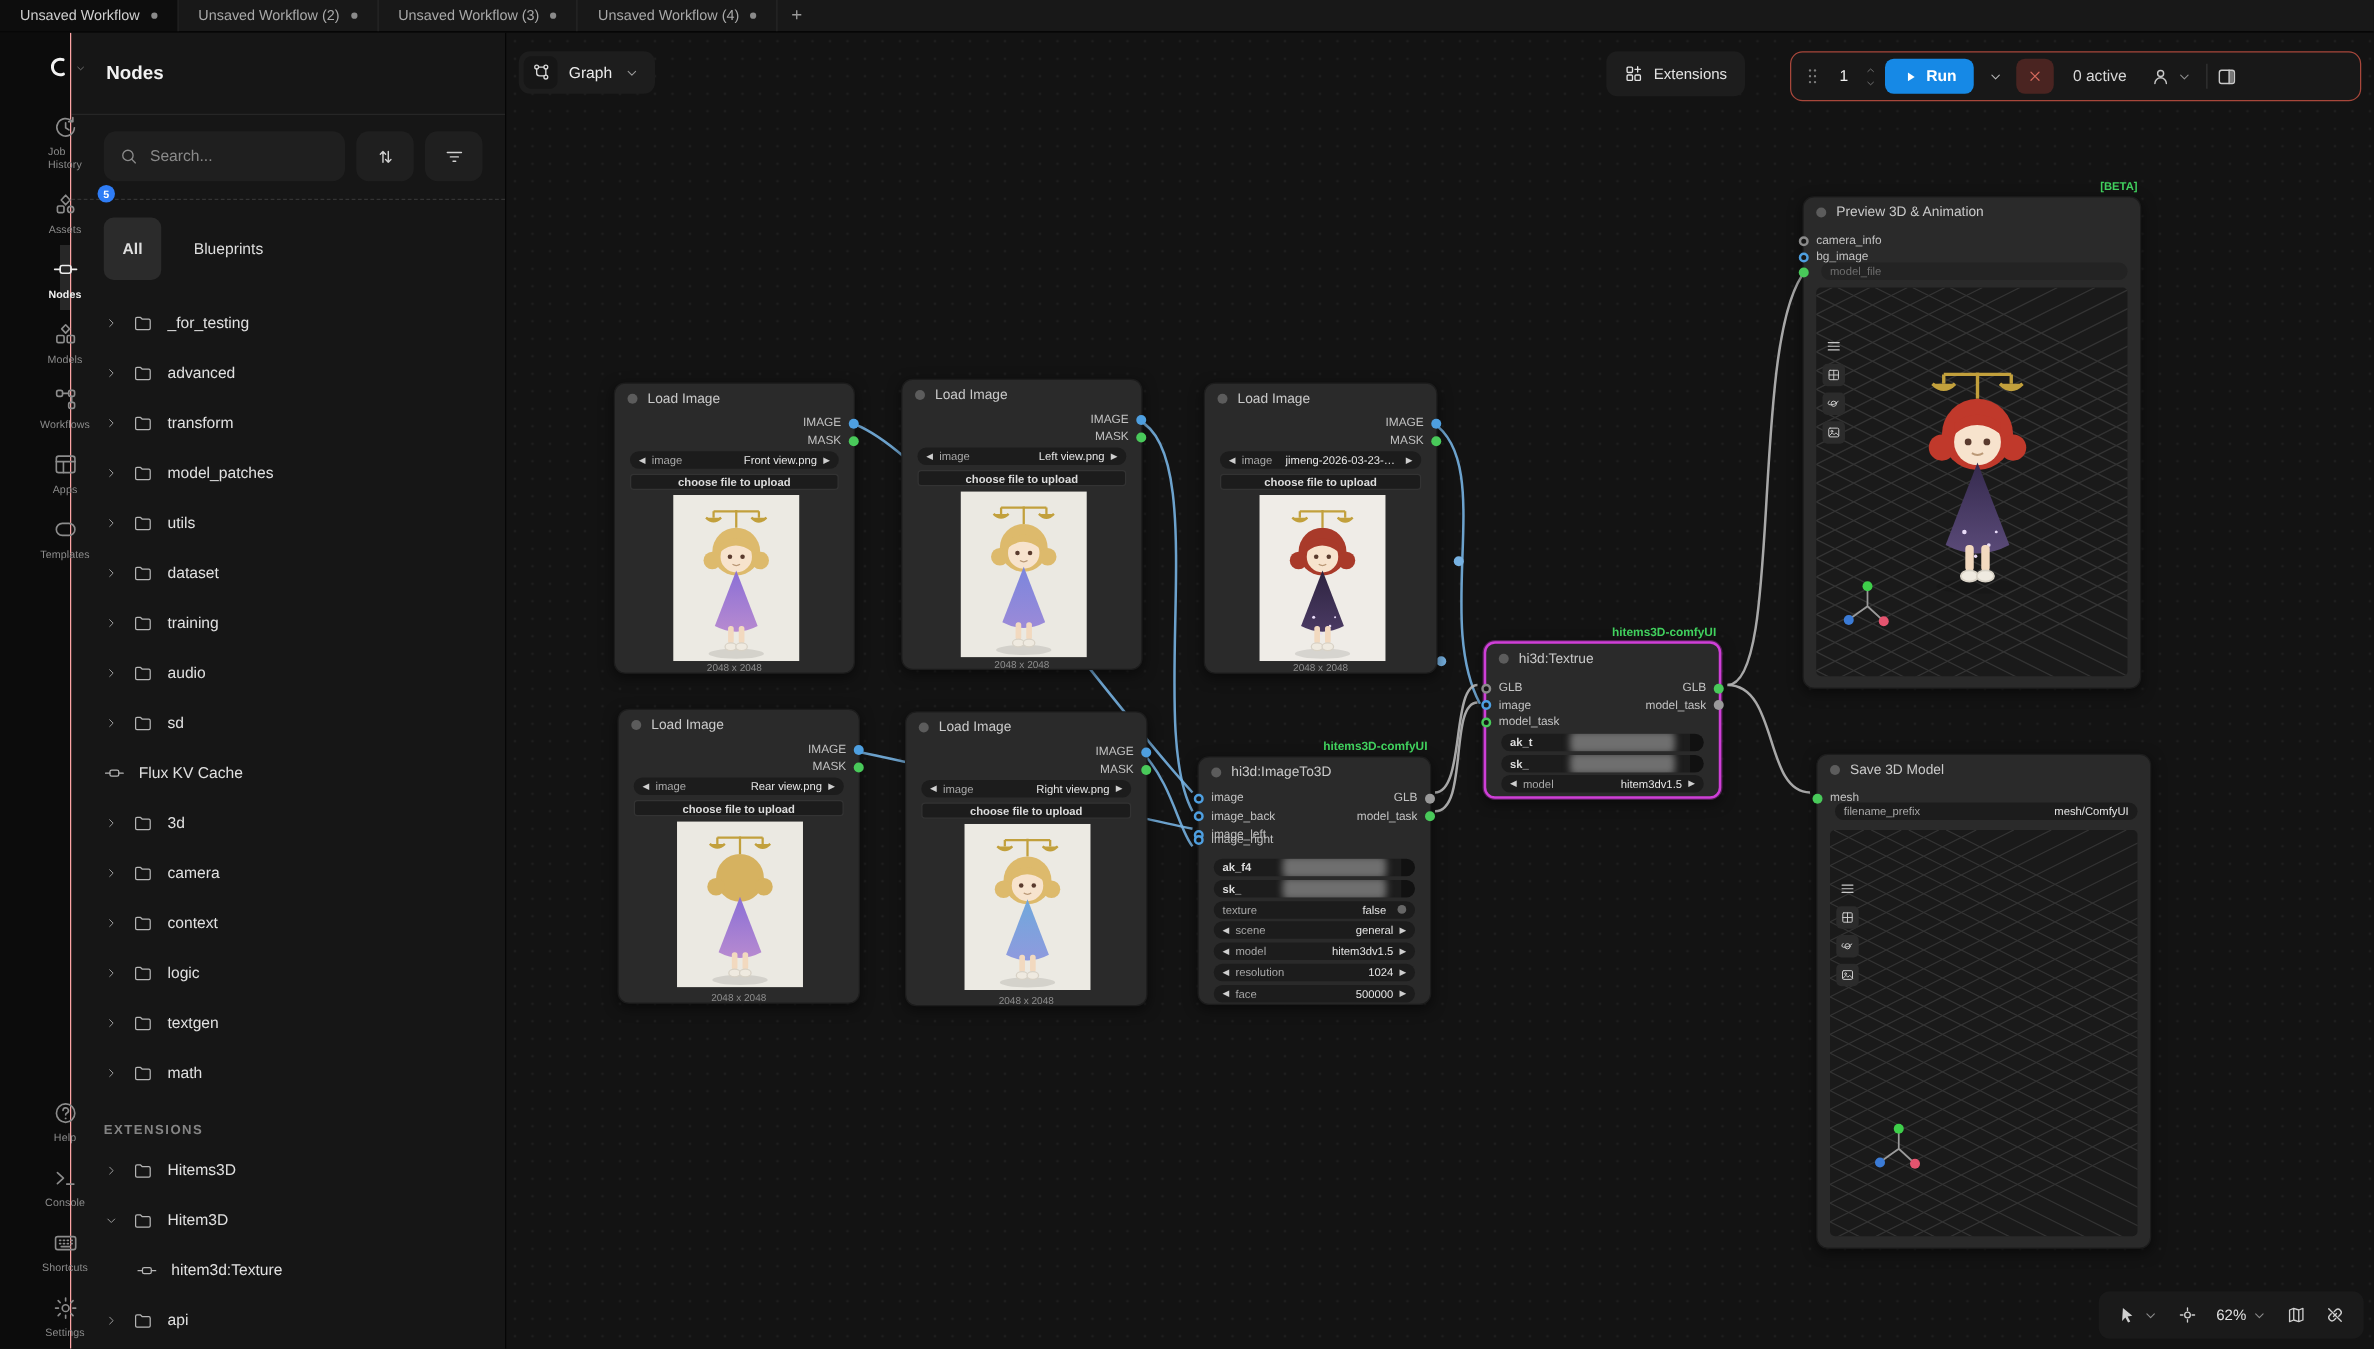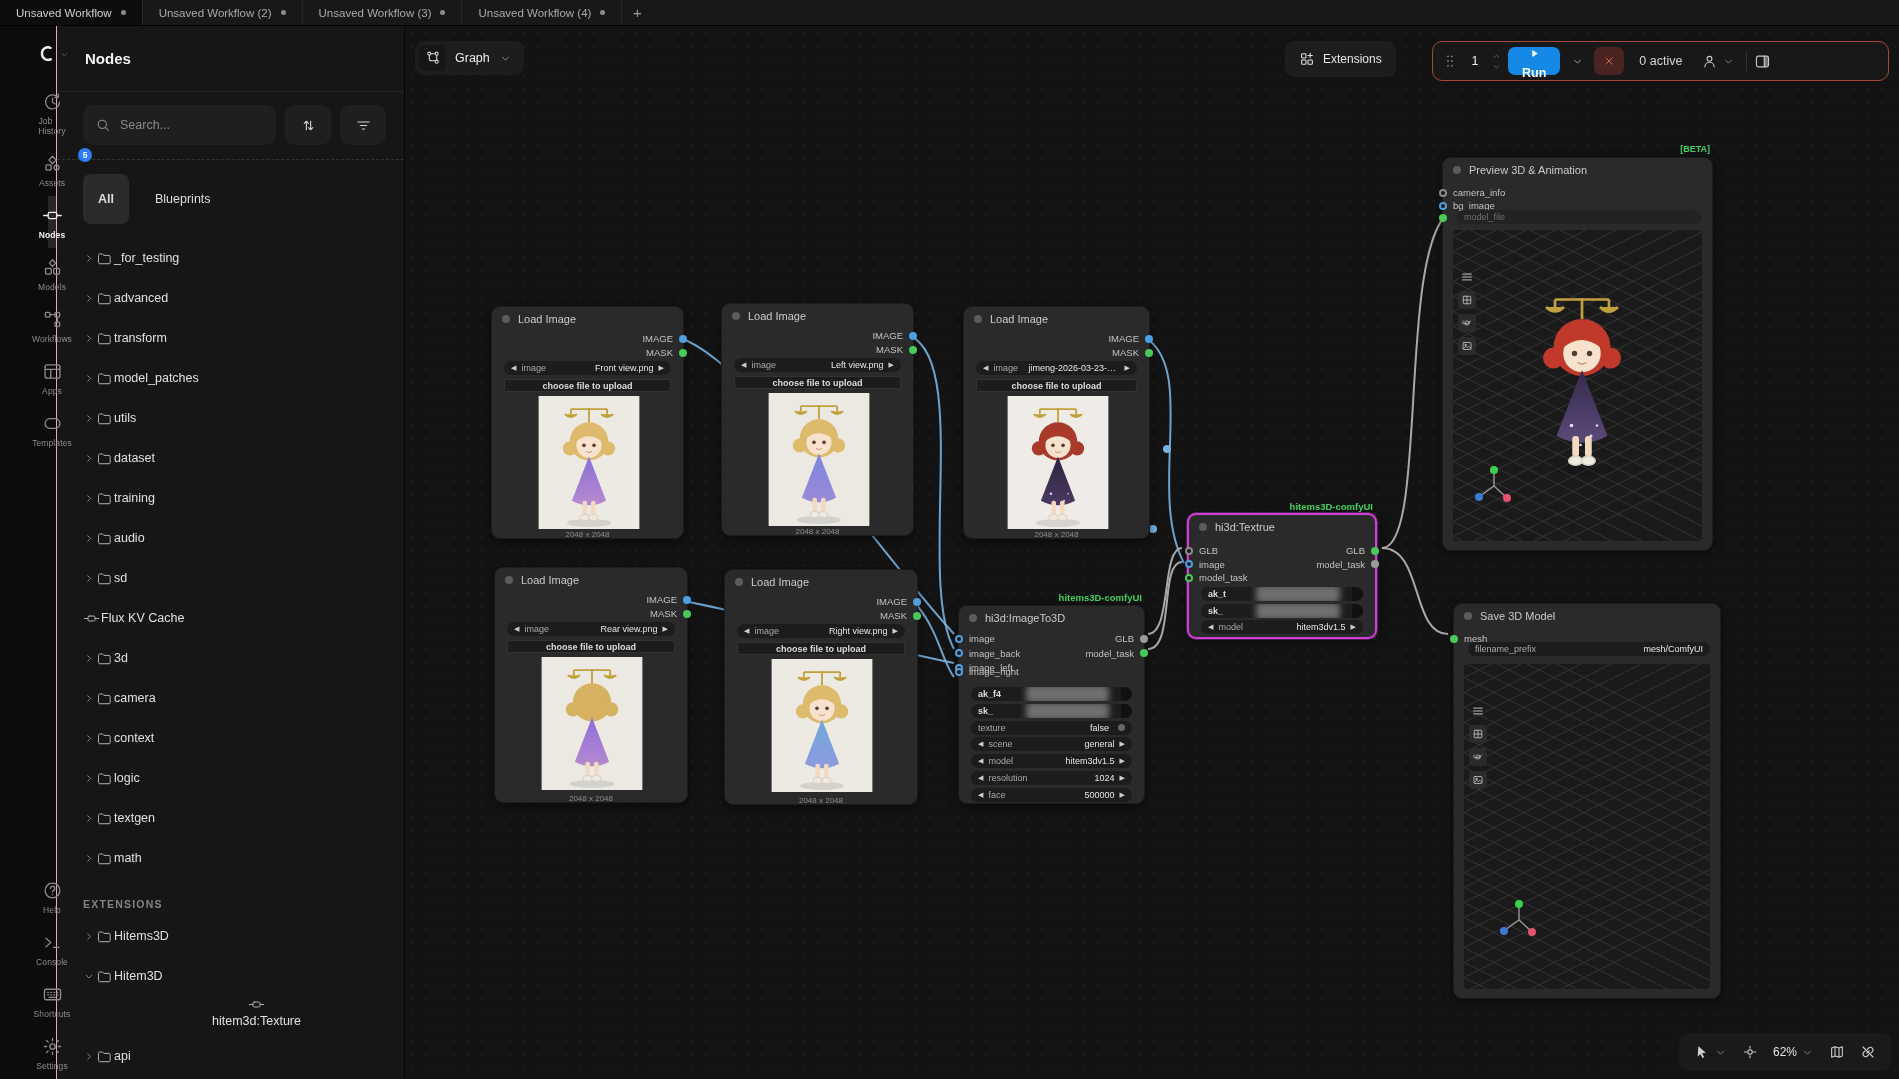--- a/index.html
+++ b/index.html
@@ -45,26 +45,26 @@
   .sb-search input { background:transparent; border:0; outline:none; color:#cfcfcf; font-size:12.5px;
     width:100%; font-family:inherit; }
   .sb-search input::placeholder { color:#8a8a8a; }
   .sb-sqbtn { width:46px; height:40px; background:#1f1f1f; border-radius:10px; display:flex;
     align-items:center; justify-content:center; color:#d2d2d2; cursor:pointer; }
   .sb-divider { border-top:1px dashed #333; margin:2px 0 0; }
   .sb-tabs { display:flex; align-items:center; gap:16px; padding:14px 0 10px 26px; }
   .sb-tab { font-size:12.5px; color:#dedede; padding:7px 10px; cursor:pointer; }
   .sb-tab.active { background:#2b2b2b; border-radius:8px; font-weight:bold; padding:18px 15px; }
   .sb-tree { padding-top:4px; }
-  .tree-row { height:40px; display:flex; align-items:center; gap:1px; padding-left:26px;
+  .tree-row { height:40px; display:flex; align-items:center; gap:11px; padding-left:26px;
     cursor:pointer; color:#e0e0e0; }
   .tree-row .chev { color:#9a9a9a; width:12px; display:flex; }
   .tree-row .fold { color:#b5b5b5; display:flex; }
   .tree-row .tl { font-size:12.5px; }
-  .tree-row.indent1 { padding-left:52px;flex-direction:column; }
+  .tree-row.indent1 { padding-left:52px; }
   .tree-section { padding:20px 0 6px 26px; font-size:10.5px; font-weight:bold; letter-spacing:1.2px;
     color:#848484; }
 
   
   .canvas { position:absolute; left:405px; top:26px; width:1494px; height:1053px; background:#131313;
     background-image:radial-gradient(#1e1e1e 1px, transparent 1.3px); background-size:14px 14px; }
   .wires { position:absolute; left:0; top:0; width:100%; height:100%; pointer-events:none; }
 
   
   .graph-pill { position:absolute; left:10px; top:15px; height:34px; background:rgba(30,30,30,.95);
@@ -75,21 +75,21 @@
   .ext-btn { position:absolute; left:880px; top:15px; height:36px; background:#1d1d1d; border-radius:9px;
     display:flex; align-items:center; gap:8px; padding:0 14px; font-size:12px; color:#e4e4e4;
     cursor:pointer; z-index:20; }
   .run-group { position:absolute; left:1027px; top:15px; width:457px; height:40px; background:#181818;
     border:1px solid #a8473b; border-radius:10px; display:flex; align-items:center; gap:7px;
     padding:0 9px; z-index:20; }
   .rg-drag { color:#7d7d7d; cursor:grab; display:flex; }
   .rg-count { color:#f0f0f0; font-size:12.5px; width:20px; text-align:center; }
   .rg-step { display:flex; flex-direction:column; gap:1px; color:#8a8a8a; cursor:pointer; }
   .run-btn { height:28px; background:#1689e6; border-radius:7px; display:flex; align-items:center;
-    gap:6px; padding:0 14px; color:#fff; font-size:12.5px; font-weight:bold; cursor:pointer;flex-direction:column; }
+    gap:6px; padding:0 14px; color:#fff; font-size:12.5px; font-weight:bold; cursor:pointer; }
   .rg-chev { width:20px; height:28px; display:flex; align-items:center; justify-content:center;
     color:#b5b5b5; cursor:pointer; }
   .rg-x { width:30px; height:28px; background:#4a2421; border-radius:7px; display:flex; align-items:center;
     justify-content:center; color:#d66a5d; cursor:pointer; }
   .rg-active { font-size:12.5px; color:#d6d6d6; padding:0 8px; }
   .rg-user { display:flex; align-items:center; gap:4px; color:#c9c9c9; cursor:pointer; padding:0 4px; }
   .rg-sep { width:1px; height:20px; background:#333; }
   .rg-panel { color:#c9c9c9; cursor:pointer; display:flex; }
 
   .statusbar { position:absolute; right:8px; bottom:8px; height:38px; background:#1a1a1a;

